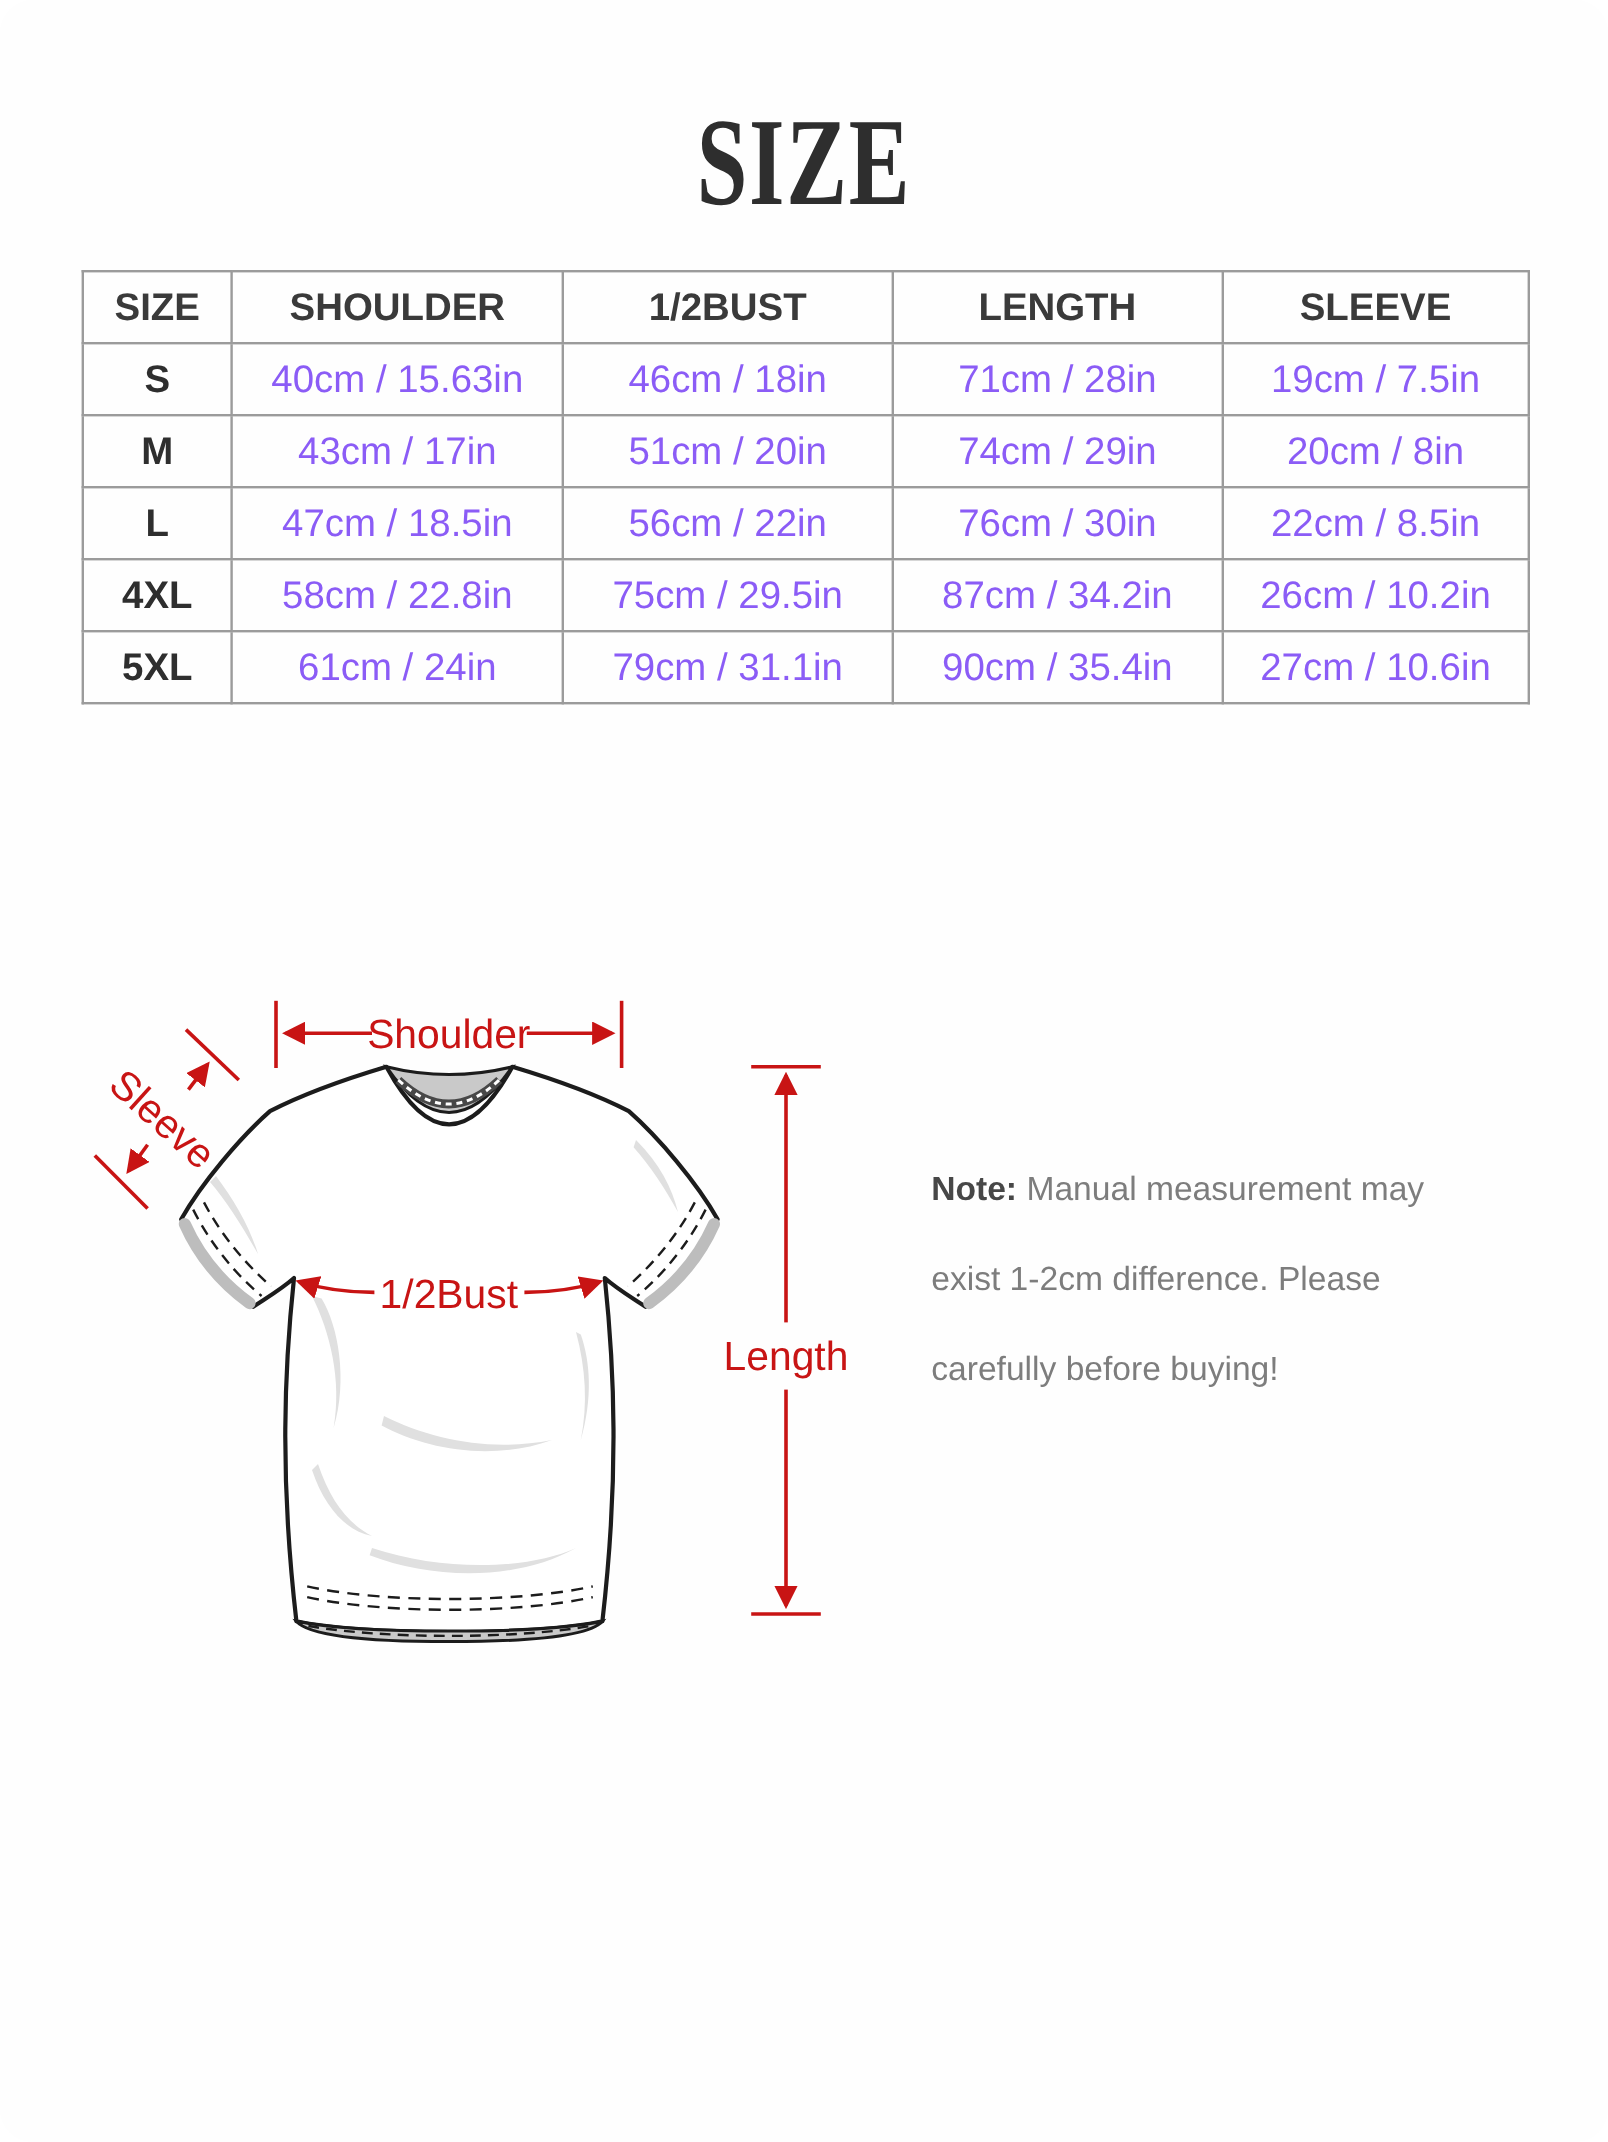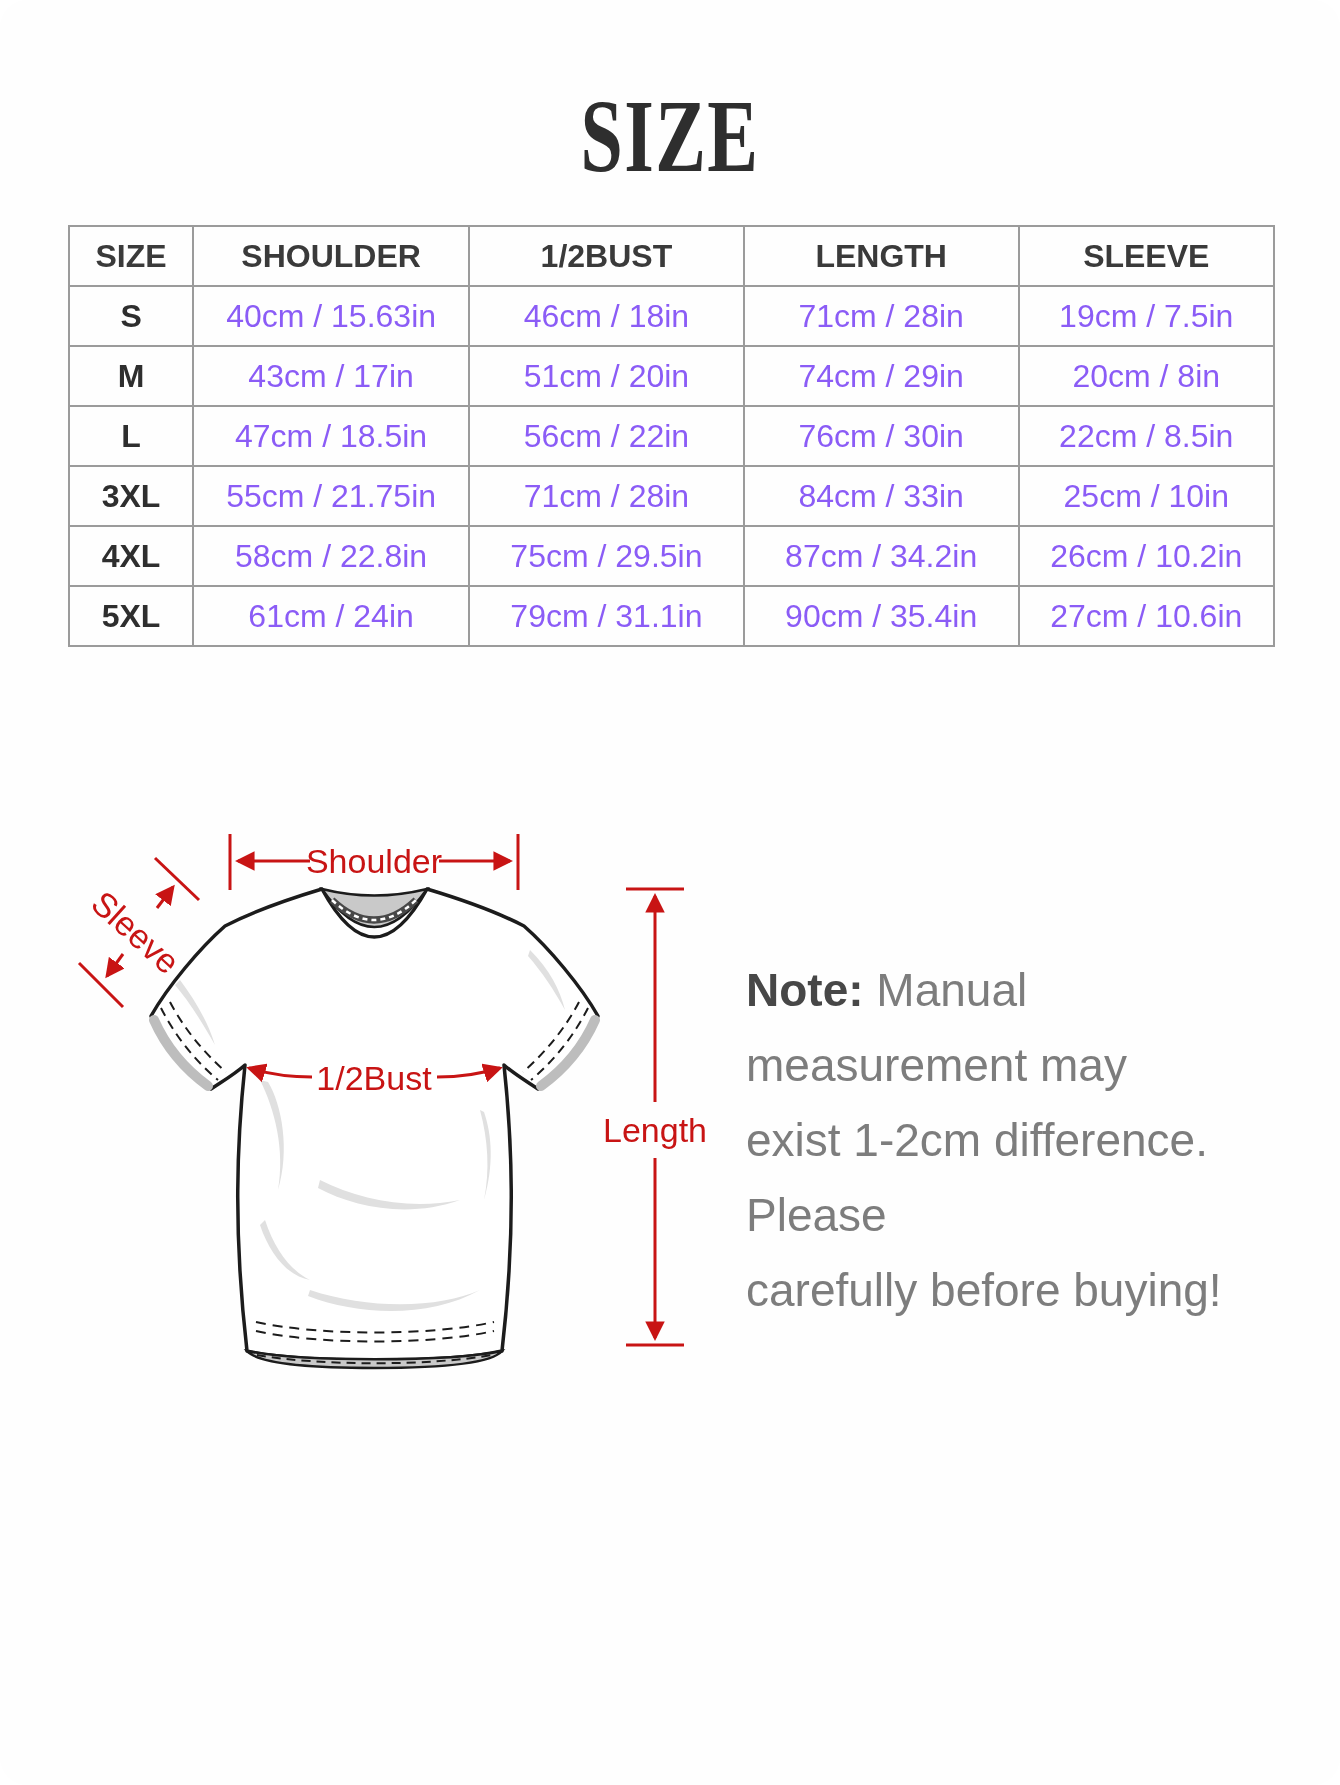--- a/index.html
+++ b/index.html
@@ -18,21 +18,21 @@
               height:58px;padding:0;font-size:32px;}
   #size-table th{font-weight:bold;color:#3a3a3a;}
   #size-table td{color:#8b5cf6;font-weight:normal;}
   #size-table td.size-cell{font-weight:bold;color:#2e2e2e;}
 
   
   #diagram{position:absolute;left:60px;top:750px;width:660px;height:620px;}
   .red-label{font-family:"Liberation Sans", sans-serif;font-size:34px;fill:#c81414;}
 
   
-  #note{position:absolute;left:746px;top:953px;width:530px;font-size:46px;line-height:75px;
+  #note{position:absolute;left:776px;top:953px;width:530px;font-size:28px;line-height:75px;
         color:#7d7d7d;}
   #note .note-label{font-weight:bold;color:#474747;}
 </style>
 </head>
 <body>
 
 <div id="page">
 
   <div id="title">SIZE</div>
 
@@ -67,27 +67,20 @@
           <td>51cm / 20in</td>
           <td>74cm / 29in</td>
           <td>20cm / 8in</td>
         </tr>
         <tr>
           <td class="size-cell">L</td>
           <td>47cm / 18.5in</td>
           <td>56cm / 22in</td>
           <td>76cm / 30in</td>
           <td>22cm / 8.5in</td>
-        </tr>
-        <tr>
-          <td class="size-cell">3XL</td>
-          <td>55cm / 21.75in</td>
-          <td>71cm / 28in</td>
-          <td>84cm / 33in</td>
-          <td>25cm / 10in</td>
         </tr>
         <tr>
           <td class="size-cell">4XL</td>
           <td>58cm / 22.8in</td>
           <td>75cm / 29.5in</td>
           <td>87cm / 34.2in</td>
           <td>26cm / 10.2in</td>
         </tr>
         <tr>
           <td class="size-cell">5XL</td>

